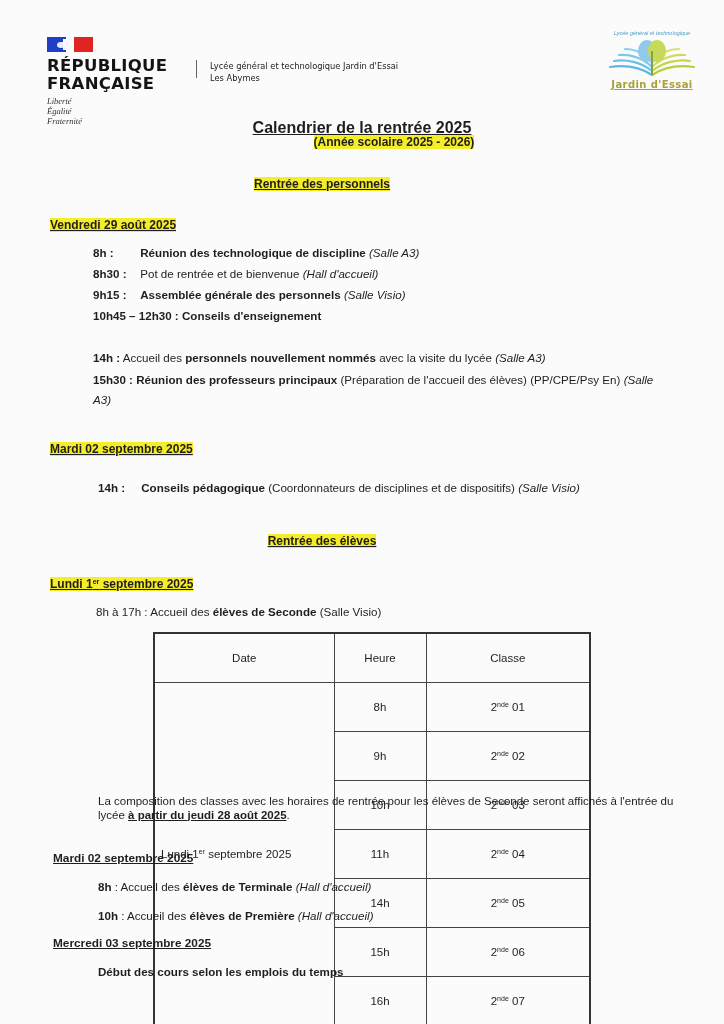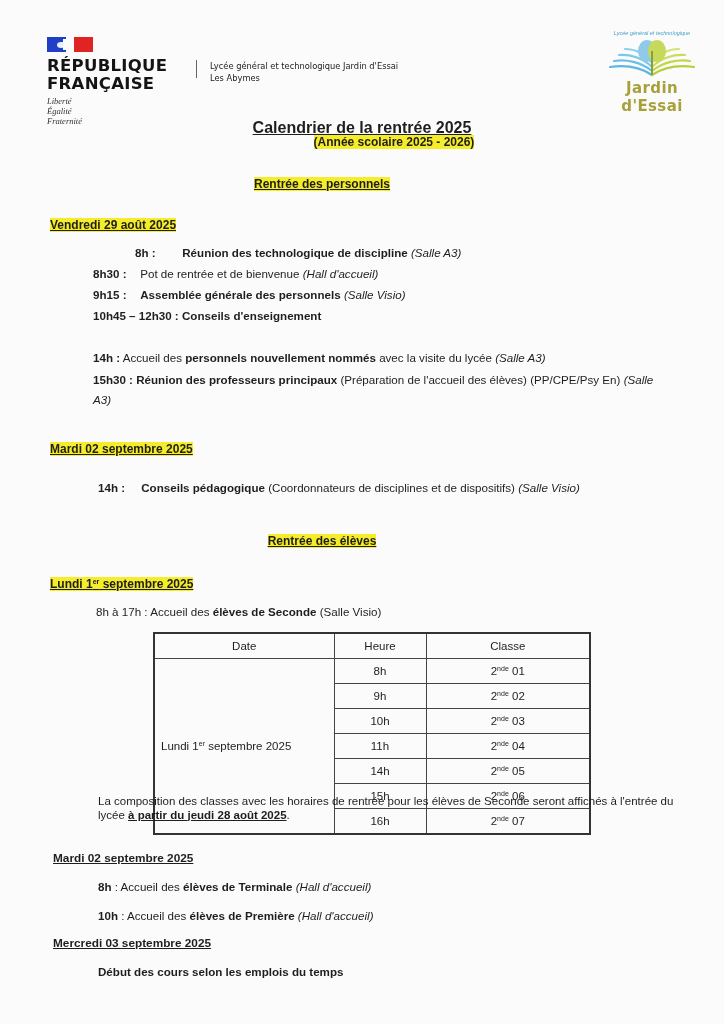--- a/index.html
+++ b/index.html
@@ -15,38 +15,38 @@
     .flag .gap::before { content: ""; position: absolute; left: -3px; top: 2px; width: 8px; height: 11px; background: #fbfbfc; border-radius: 0 60% 40% 0; }
     .flag .red { width: 19px; height: 15px; background: #e02424; }
     .rf-name { margin-top: 5px; font-family: "DejaVu Sans", sans-serif; font-weight: bold; font-size: 16.5px; line-height: 18px; color: #141414; letter-spacing: 0.3px; }
     .rf-motto { margin-top: 3px; font-family: "Liberation Serif", serif; font-style: italic; font-size: 8.5px; line-height: 10px; color: #333; }
     .vbar { left: 196px; top: 60px; width: 1px; height: 18px; background: #666; }
     .school { left: 210px; top: 60px; font-family: "DejaVu Sans", sans-serif; font-size: 8.3px; line-height: 12px; color: #222; }
     
     .jde-logo { left: 604px; top: 30px; width: 96px; text-align: center; }
     .jde-top { font-size: 5.5px; color: #4aa0c8; font-style: italic; white-space: nowrap; }
     .jde-book { width: 96px; height: 42px; display: block; margin: 1px auto 0; }
-    .jde-name { font-family: "DejaVu Sans", sans-serif; font-weight: bold; font-size: 15px; color: #a8a13a; margin-top: 0px; letter-spacing: 0.4px; }
+    .jde-name { font-family: "DejaVu Sans", sans-serif; font-weight: bold; font-size: 10px; color: #a8a13a; margin-top: 0px; letter-spacing: 0.4px; text-decoration: underline; }
     
     .hl { background: #f5ec2a; }
     .u { text-decoration: underline; }
     .title1 { left: 0; width: 724px; top: 120px; text-align: center; font-weight: bold; font-size: 16px; line-height: 15px; }
     .title2 { left: 0; width: 724px; top: 135px; text-align: center; font-weight: bold; font-size: 12px; line-height: 15px; margin-left: 32px; }
     .section { left: 0; width: 644px; text-align: center; font-weight: bold; font-size: 12px; line-height: 15px; }
     .day { left: 50px; font-weight: bold; font-size: 12px; line-height: 15px; }
     .day.plain { left: 53px; font-size: 11.8px; }
     .line { font-size: 11.6px; line-height: 15px; white-space: nowrap; }
     b { font-weight: bold; }
     i { font-style: italic; }
     .t { display: inline-block; font-weight: bold; }
     sup { font-size: 7px; vertical-align: 4px; line-height: 0; }
     
     table.sched { position: absolute; left: 153px; top: 632px; width: 438px; border-collapse: collapse; font-size: 11.5px; }
     table.sched { border: 2px solid #333; }
-    table.sched th, table.sched td { border: 1px solid #444; height: 17.8px; text-align: center; font-weight: normal; padding: 4px; line-height: 16px; }
+    table.sched th, table.sched td { border: 1px solid #444; height: 17.8px; text-align: center; font-weight: normal; padding: 16px; line-height: 16px; }
     table.sched th.c-date, table.sched td.c-date { width: 180px; }
     table.sched th.c-heure, table.sched td.c-heure { width: 92px; }
     table.sched td.c-date { text-align: left; padding-left: 6px; }
     .notes { left: 98px; top: 795px; font-size: 11.5px; line-height: 13.5px; width: 600px; }
   </style>
 </head>
 <body>
 
 <div class="abs rf-logo">
   <div class="flag">
@@ -100,21 +100,21 @@
 
 <div class="abs section" style="top:177px;">
   <span class="hl u">Rentrée des personnels</span>
 </div>
 
 <div class="abs day" style="top:218px;">
   <span class="hl u">Vendredi 29 août 2025</span>
 </div>
 
 <div class="abs line" style="left:93px; top:245px;">
-  <span class="t" style="width:44px;margin-left:42px;">8h :</span>
+  <span class="t" style="width:44px;">8h :</span>
   <b>Réunion des technologique de discipline</b>
   <i>(Salle A3)</i>
 </div>
 <div class="abs line" style="left:93px; top:266px;">
   <span class="t" style="width:44px;">8h30 :</span>
   <span>Pot de rentrée et de bienvenue</span>
   <i>(Hall d'accueil)</i>
 </div>
 <div class="abs line" style="left:93px; top:287px;">
   <span class="t" style="width:44px;">9h15 :</span>

